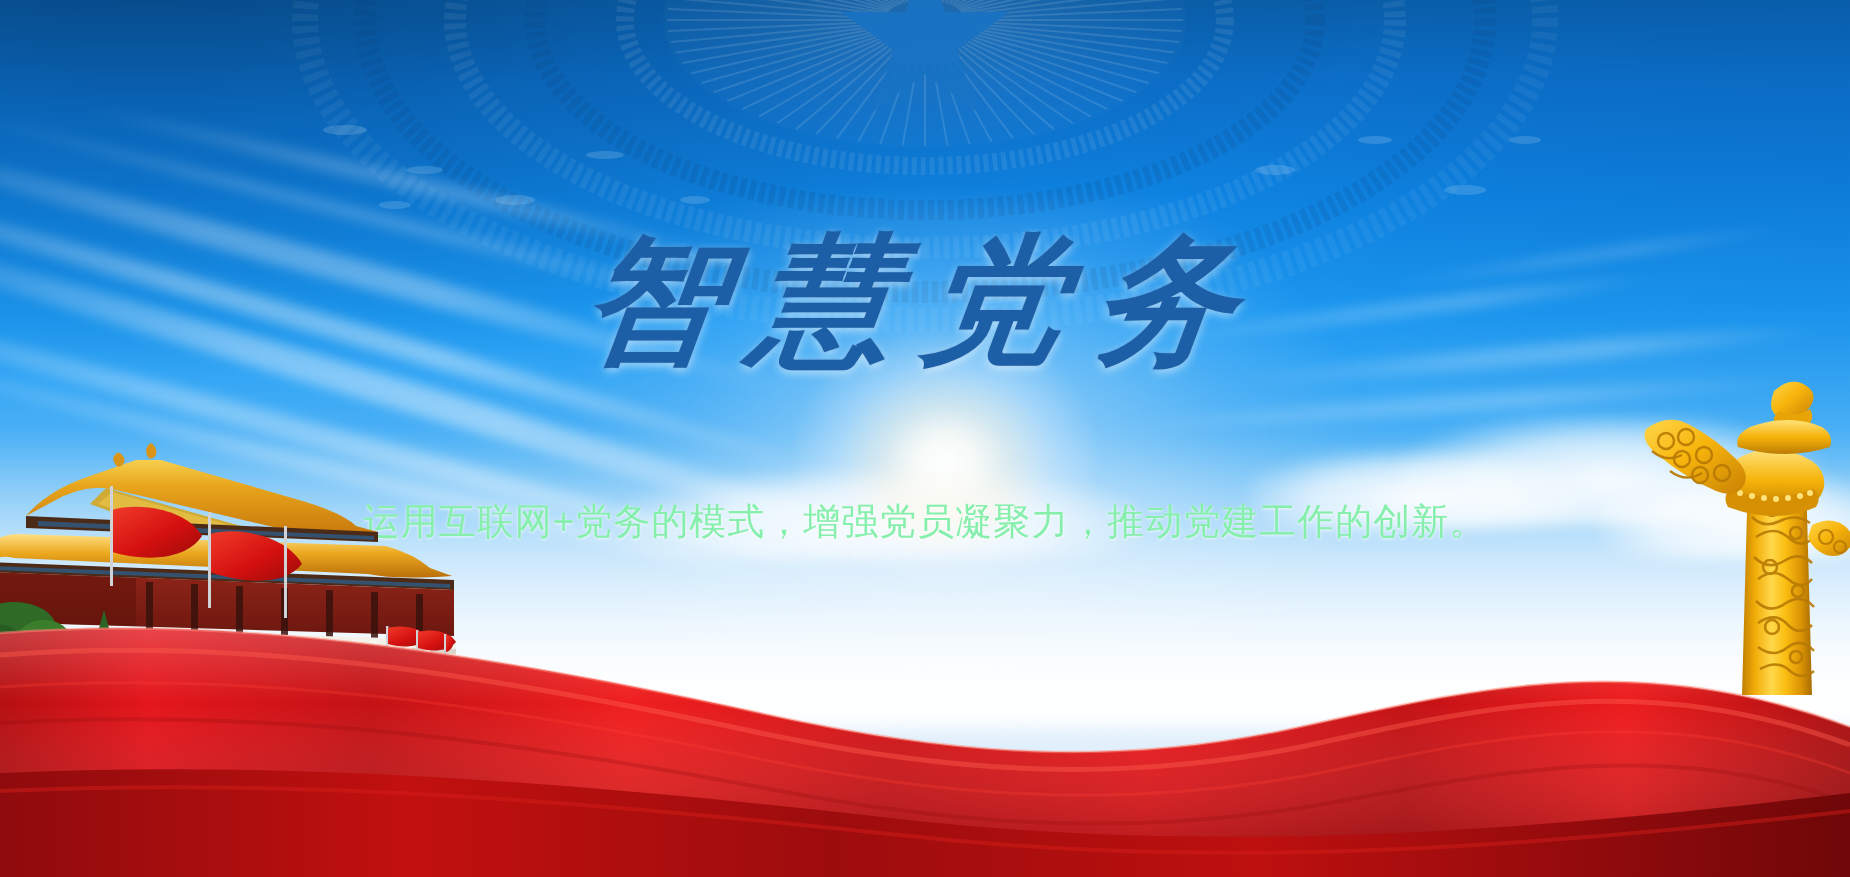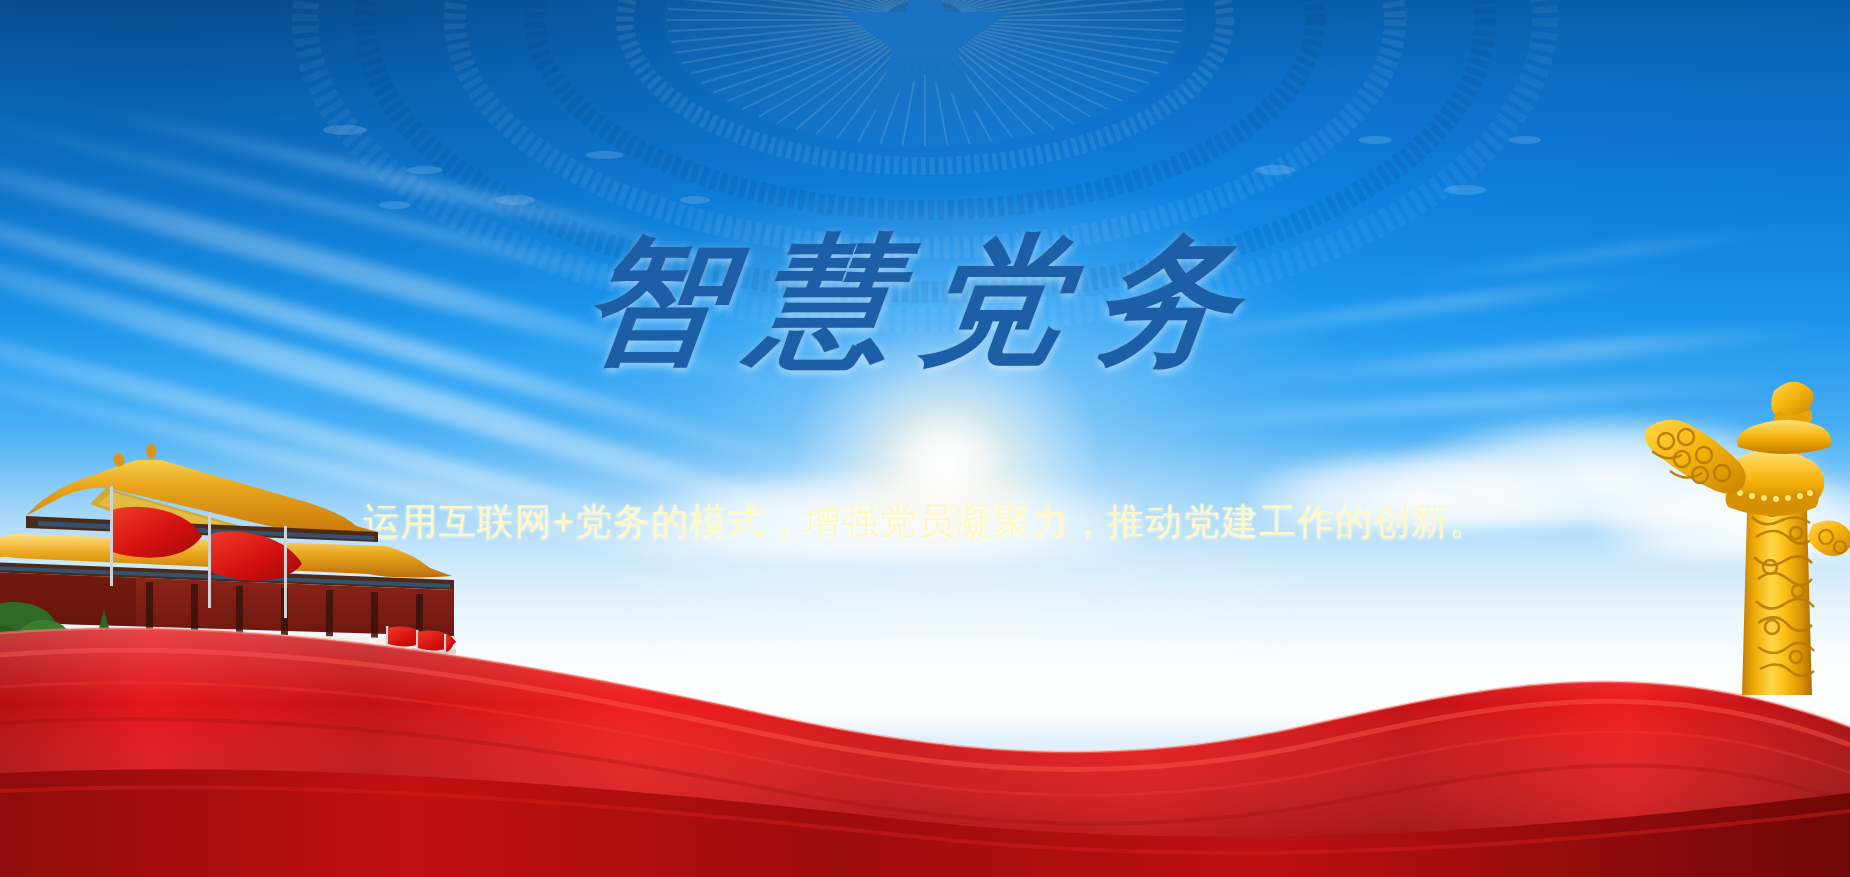--- a/index.html
+++ b/index.html
@@ -119,21 +119,21 @@
     text-shadow:0 3px 10px rgba(255,255,255,.55), 0 0 2px rgba(18,70,130,.4);
     white-space:nowrap;
     transform:skewX(-7deg);
   }
   .subtitle {
     position:absolute;
     left:0; right:0; top:497px;
     text-align:center;
     font-size:37px;
     line-height:1.35;
-    color:#fef9c3;
+    color:#86efac;
     letter-spacing:1px;
     white-space:nowrap;
     text-shadow:0 1px 3px rgba(255,255,255,.8);
   }
   .vbanner-text { font-size:7.5px; font-weight:700; fill:#ffe9a8; }
 </style>
 </head>
 <body>
 
 <div id="banner">

